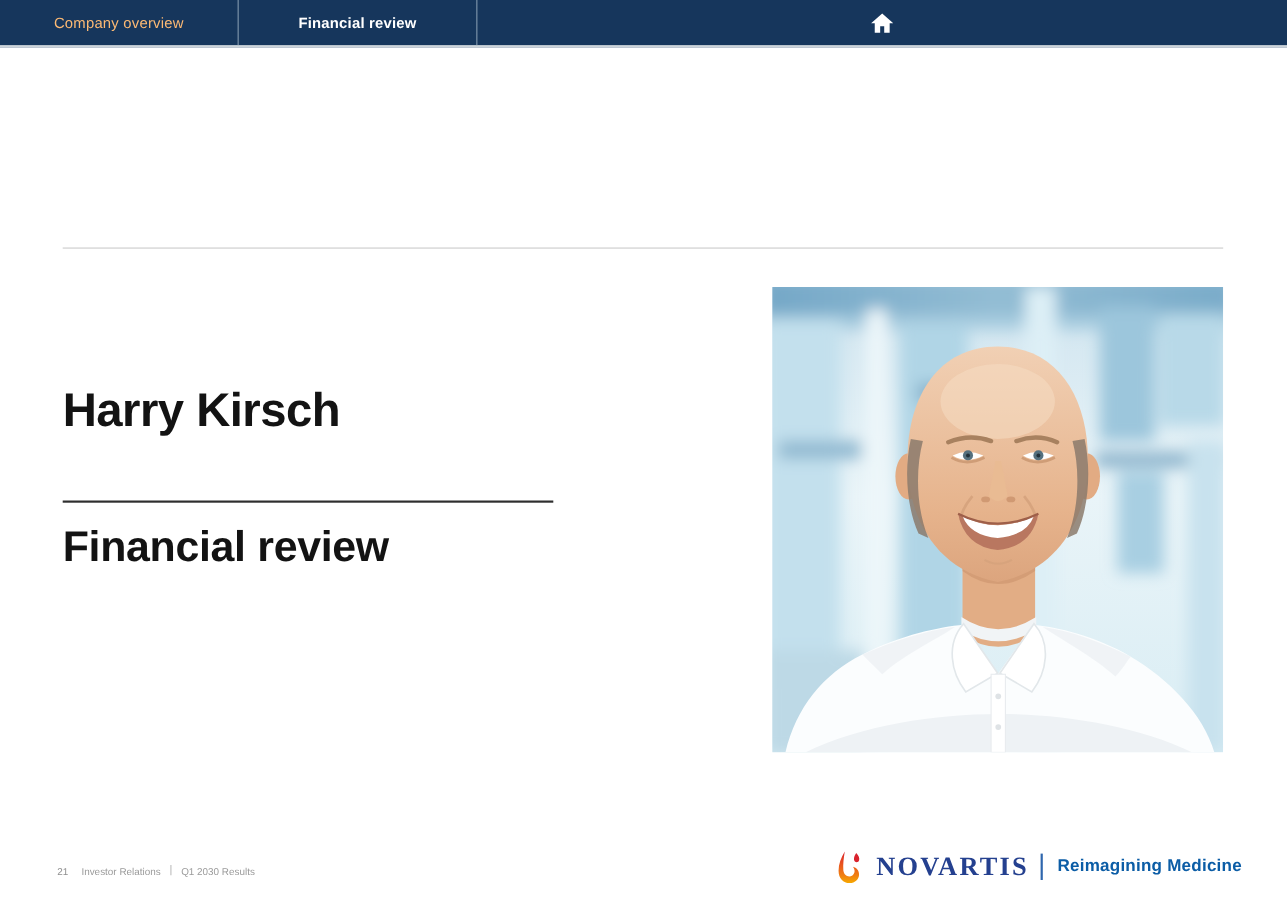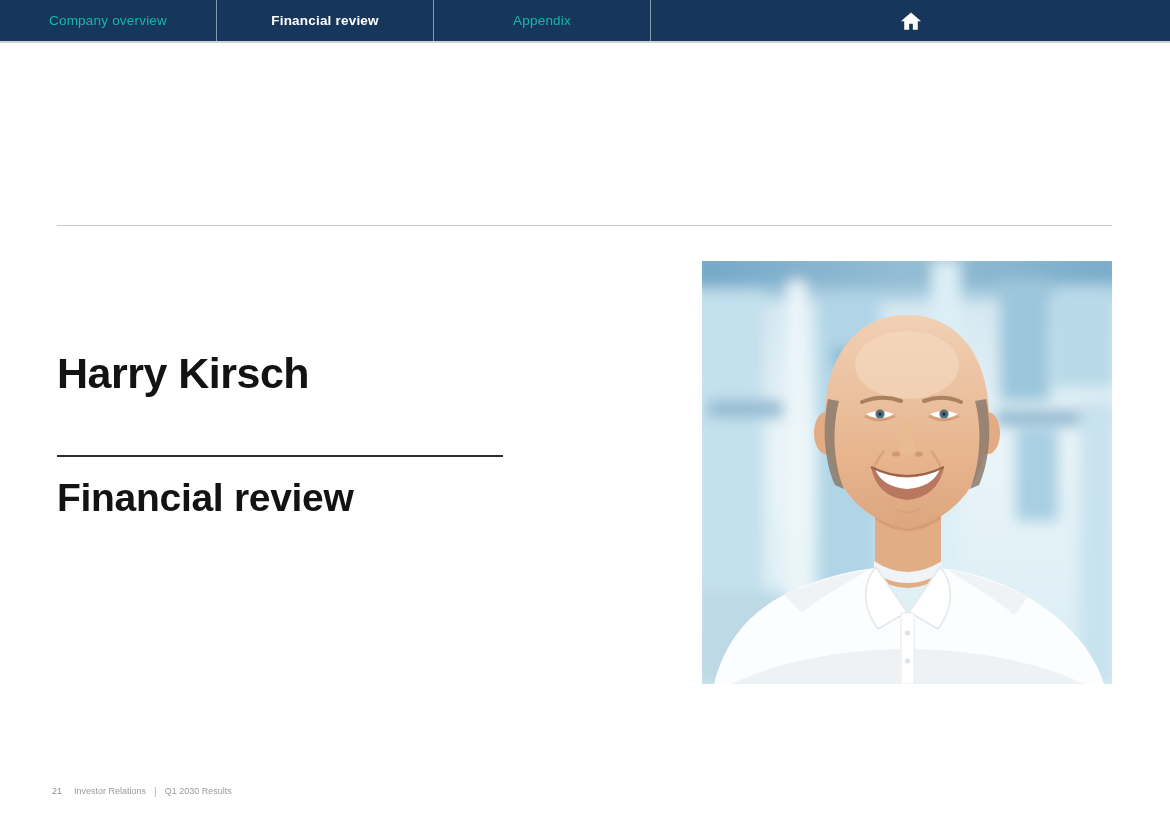--- a/index.html
+++ b/index.html
@@ -13,21 +13,21 @@
   
   .topnav {
     position:absolute; top:0; left:0; width:1170px; height:43px;
     background:#16365c; display:flex;
     border-bottom:2px solid #ccd4da;
   }
   .tab {
     flex:0 0 217px; display:flex; align-items:center; justify-content:center;
     border-right:1px solid #8299ae; cursor:pointer;
   }
-  .tab span { color:#14b8a6; font-size:13.5px; letter-spacing:.2px; }
+  .tab span { color:#fdba74; font-size:13.5px; letter-spacing:.2px; }
   .tab.active span { color:#ffffff; font-weight:bold; }
   .tab.home { flex:1 1 auto; border-right:none; }
 
   
   .rule-top {
     position:absolute; left:57px; top:225px; width:1055px; height:1px;
     background:#cbcbcb;
   }
   .speaker-name {
     position:absolute; left:57px; top:349px;
@@ -52,21 +52,21 @@
   
   .photo {
     position:absolute; left:702px; top:261px; width:410px; height:423px;
     overflow:hidden;
   }
   .photo svg { display:block; width:410px; height:423px; }
 
   
   .foot-left {
     position:absolute; left:52px; top:786px;
-    font-size:9px; color:#9b9b9b; display:flex; align-items:flex-start;
+    font-size:9px; color:#9b9b9b; display:flex; align-items:center;
     white-space:nowrap;
   }
   .foot-left .pg { margin-right:12px; color:#8f8f8f; }
   .foot-left .sep { margin:0 8px; color:#b3b3b3; font-size:10px; }
 
   .brand {
     position:absolute; right:41px; top:771px; height:34px;
     display:flex; align-items:center;
   }
   .brand .flame { width:26px; height:31px; margin-right:13px; }
@@ -85,23 +85,20 @@
 <body>
 
 <div class="slide">
 
   <nav class="topnav">
     <div class="tab">
       <span>Company overview</span>
     </div>
     <div class="tab active">
       <span>Financial review</span>
-    </div>
-    <div class="tab">
-      <span>Appendix</span>
     </div>
     <div class="tab home">
       <svg width="22" height="22" viewBox="0 0 24 24">
         <path d="M12 2.6 L23 12.2 H19.4 V21.5 H14 V15 H10 V21.5 H4.6 V12.2 H1 Z" fill="#ffffff"></path>
       </svg>
     </div>
   </nav>
 
   <div class="rule-top"></div>
 
@@ -217,14 +214,31 @@
     </svg>
   </div>
 
   <div class="foot-left">
     <span class="pg">21</span>
     <span>Investor Relations</span>
     <span class="sep">|</span>
     <span>Q1 2030 Results</span>
   </div>
 
+  <div class="brand">
+    <svg class="flame" viewBox="0 0 30 34">
+      <defs>
+        <linearGradient id="flameGrad" x1="0" y1="0" x2="0" y2="1">
+          <stop offset="0" stop-color="#d9232e"></stop>
+          <stop offset="0.4" stop-color="#e8541f"></stop>
+          <stop offset="0.75" stop-color="#f07f12"></stop>
+          <stop offset="1" stop-color="#f6a800"></stop>
+        </linearGradient>
+      </defs>
+      <path d="M11.5 0.5 C7.5 7 5 14 5 20.5 C5 28.5 10 33.5 16.5 33.5 C22.5 33.5 26.5 29.5 26.5 24.5 C26.5 20.5 24 17.5 20 16.5 C22.5 19.5 22.5 23.5 19.5 25.5 C15.5 28 10.5 25.5 10 20 C9.5 14 10.5 7 11.5 0.5 Z" fill="url(#flameGrad)"></path>
+      <path d="M23.5 2 C25.8 4.2 27.2 6.8 26.6 9.4 C26.1 11.8 23.6 12.4 22.1 10.9 C20.6 9.4 20.7 6.2 23.5 2 Z" fill="#d9232e"></path>
+    </svg>
+    <span class="wordmark">NOVARTIS</span>
+    <span class="brand-bar"></span>
+    <span class="tagline">Reimagining Medicine</span>
+  </div>
 
 </div>
 
 </body></html>

